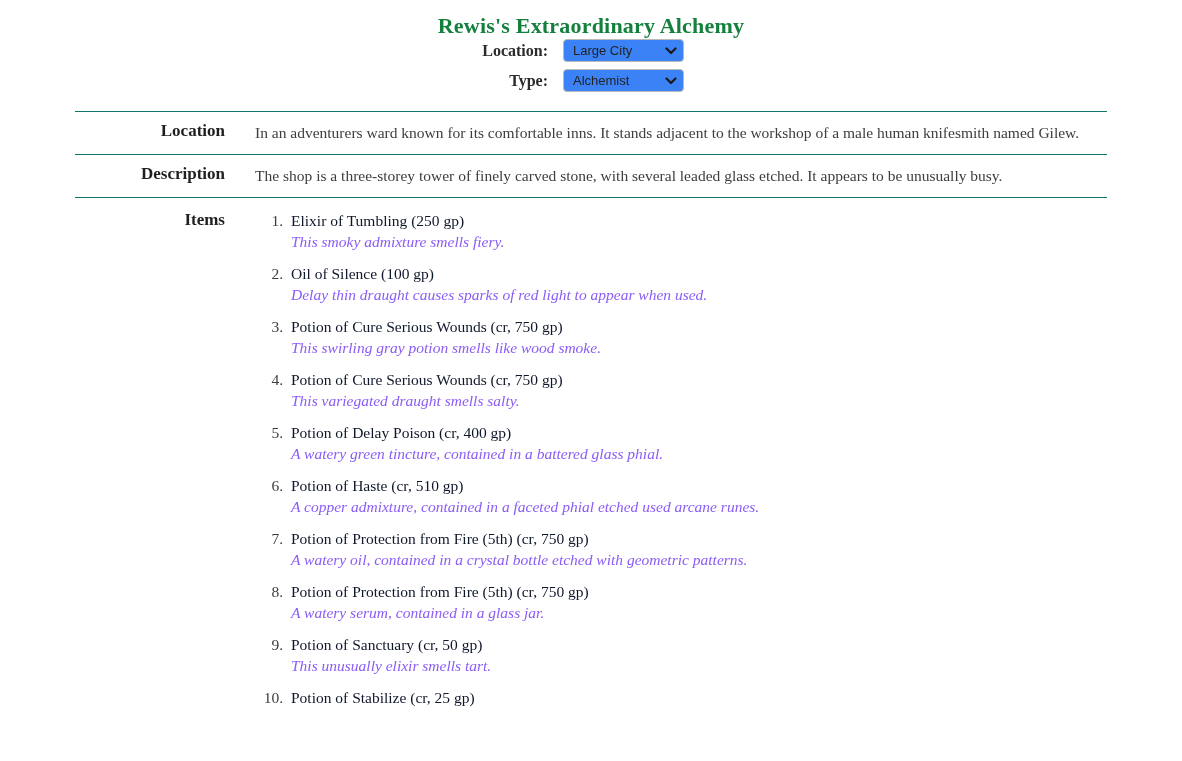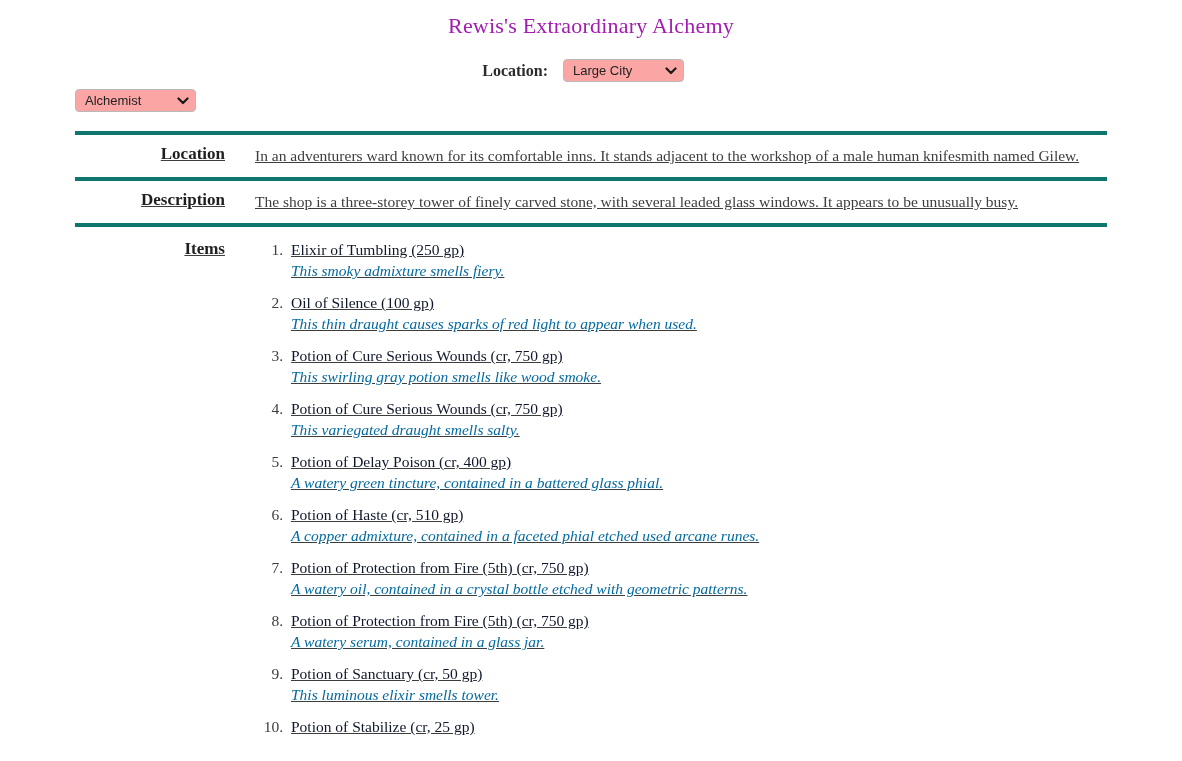--- a/index.html
+++ b/index.html
@@ -14,28 +14,27 @@
     margin: 0 auto;
     background: #ffffff;
   }
   .container {
     width: 1032px;
     margin: 0 auto;
   }
   h1.title {
     text-align: center;
     font-size: 22px;
-    font-weight: normal;
-    color: #a21caf;
+    font-weight: bold;
+    color: #15803d;
     padding-top: 13px;
     letter-spacing: 0.2px;
   }
   
   .controls {
-    margin-top: 20px;
     display: grid;
     grid-template-columns: 473px 121px;
     column-gap: 15px;
     row-gap: 7px;
     align-items: center;
   }
   .control-label {
     text-align: right;
     font-weight: bold;
     font-size: 16px;
@@ -46,21 +45,21 @@
     width: 121px;
     height: 23px;
   }
   .select-wrap select {
     appearance: none;
     -webkit-appearance: none;
     width: 100%;
     height: 100%;
     border: 1px solid #b9b9b9;
     border-radius: 4px;
-    background: #fca5a5;
+    background: #3b82f6;
     font-family: "Liberation Sans", sans-serif;
     font-size: 13px;
     color: #222222;
     padding: 0 12px 0 9px;
     cursor: pointer;
   }
   .select-wrap .chevron {
     position: absolute;
     right: 7px;
     top: 50%;
@@ -69,21 +68,21 @@
     display: block;
     line-height: 0;
   }
   
   table.shop-table {
     margin-top: 19px;
     width: 100%;
     border-collapse: collapse;
   }
   table.shop-table td { vertical-align: top; }
-  table.shop-table tr { border-top: 4px solid #0f766e; text-decoration: underline; }
+  table.shop-table tr { border-top: 1px solid #0f766e; }
   td.row-header {
     width: 180px;
     text-align: right;
     padding: 9px 30px 9px 0;
     font-weight: bold;
     font-size: 17px;
     color: #1f1f1f;
     white-space: nowrap;
   }
   td.row-text {
@@ -108,21 +107,21 @@
   }
   ol.items-list li .item-num {
     position: absolute;
     left: 0;
     top: 0;
     width: 28px;
     text-align: right;
     color: #3d3d3d;
   }
   .item-name { color: #0f172a; }
-  .item-desc { font-style: italic; color: #0369a1; }
+  .item-desc { font-style: italic; color: #8b5cf6; }
 </style>
 </head>
 <body>
 
 <div class="page">
   <div class="container">
 
     <h1 class="title">Rewis's Extraordinary Alchemy</h1>
 
     <div class="controls">
@@ -131,56 +130,57 @@
         <select>
           <option>Large City</option>
         </select>
         <span class="chevron">
           <svg width="12" height="8" viewBox="0 0 12 8">
               <path d="M1.5 1.5 L6 6 L10.5 1.5" fill="none" stroke="#1a1a1a" stroke-width="2.2" stroke-linecap="round" stroke-linejoin="round"></path>
             </svg>
         </span>
       </span>
 
+      <label class="control-label">Type:</label>
       <span class="select-wrap">
         <select>
           <option>Alchemist</option>
         </select>
         <span class="chevron">
           <svg width="12" height="8" viewBox="0 0 12 8">
               <path d="M1.5 1.5 L6 6 L10.5 1.5" fill="none" stroke="#1a1a1a" stroke-width="2.2" stroke-linecap="round" stroke-linejoin="round"></path>
             </svg>
         </span>
       </span>
     </div>
 
     <table class="shop-table">
       <tbody>
         <tr>
           <td class="row-header">Location</td>
           <td class="row-text">In an adventurers ward known for its comfortable inns. It stands adjacent to the workshop of a male human knifesmith named Gilew.</td>
         </tr>
         <tr>
           <td class="row-header">Description</td>
-          <td class="row-text">The shop is a three-storey tower of finely carved stone, with several leaded glass windows. It appears to be unusually busy.</td>
+          <td class="row-text">The shop is a three-storey tower of finely carved stone, with several leaded glass etched. It appears to be unusually busy.</td>
         </tr>
         <tr>
           <td class="row-header items-header-cell">Items</td>
           <td class="row-text items-cell">
             <ol class="items-list" id="items-list">
   <li>
     <span class="item-num">1.</span>
     <div class="item-name">Elixir of Tumbling (250 gp)</div>
     <div class="item-desc">This smoky admixture smells fiery.</div>
   </li>
 
   <li>
     <span class="item-num">2.</span>
     <div class="item-name">Oil of Silence (100 gp)</div>
-    <div class="item-desc">This thin draught causes sparks of red light to appear when used.</div>
+    <div class="item-desc">Delay thin draught causes sparks of red light to appear when used.</div>
   </li>
 
   <li>
     <span class="item-num">3.</span>
     <div class="item-name">Potion of Cure Serious Wounds (cr, 750 gp)</div>
     <div class="item-desc">This swirling gray potion smells like wood smoke.</div>
   </li>
 
   <li>
     <span class="item-num">4.</span>
@@ -208,21 +208,21 @@
 
   <li>
     <span class="item-num">8.</span>
     <div class="item-name">Potion of Protection from Fire (5th) (cr, 750 gp)</div>
     <div class="item-desc">A watery serum, contained in a glass jar.</div>
   </li>
 
   <li>
     <span class="item-num">9.</span>
     <div class="item-name">Potion of Sanctuary (cr, 50 gp)</div>
-    <div class="item-desc">This luminous elixir smells tower.</div>
+    <div class="item-desc">This unusually elixir smells tart.</div>
   </li>
 
   <li>
     <span class="item-num">10.</span>
     <div class="item-name">Potion of Stabilize (cr, 25 gp)</div>
 
   </li>
 
 </ol>
           </td>

